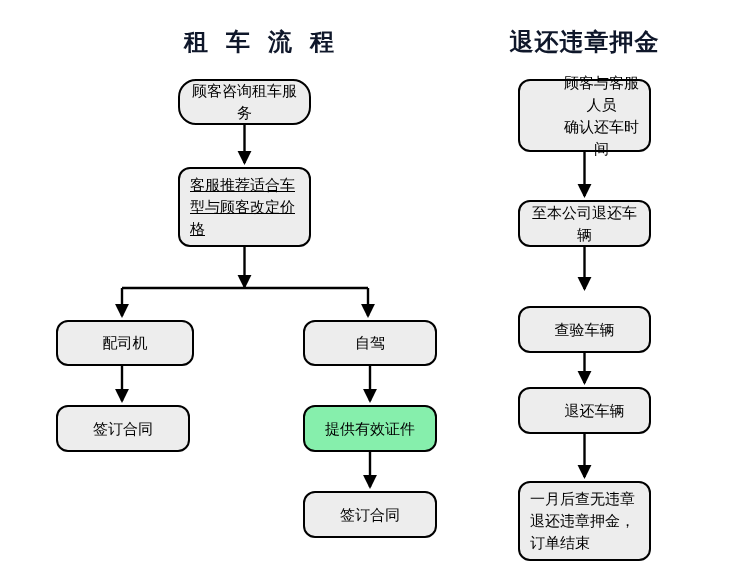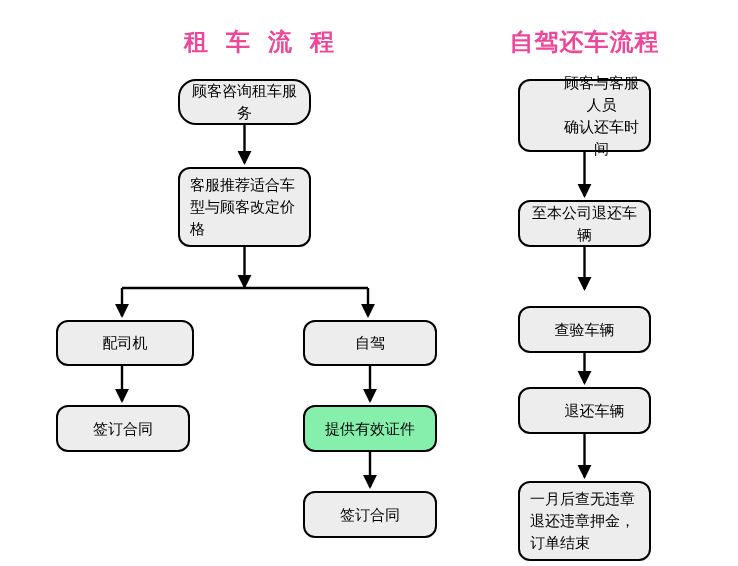--- a/index.html
+++ b/index.html
@@ -18,21 +18,21 @@
     position: absolute;
     left: 0; top: 0;
     width: 738px;
     height: 566px;
   }
   .title {
     position: absolute;
     font-family: "Liberation Serif", "DejaVu Serif", serif;
     font-size: 24px;
     font-weight: 700;
-    color: #ec4899;
+    color: #0f172a;
     white-space: nowrap;
   }
   #title-left {
     left: 178px;
     top: 26px;
     width: 133px;
     text-align: center;
     letter-spacing: 6px;
     text-indent: 6px;
   }
@@ -105,27 +105,27 @@
 
     <line x1="584.5" y1="247" x2="584.5" y2="289" stroke="#000000" stroke-width="2.4" marker-end="url(#arrowhead)"></line>
 
     <line x1="584.5" y1="340" x2="584.5" y2="383" stroke="#000000" stroke-width="2.4" marker-end="url(#arrowhead)"></line>
 
     <line x1="584.5" y1="434" x2="584.5" y2="477" stroke="#000000" stroke-width="2.4" marker-end="url(#arrowhead)"></line>
   </svg>
 
   <div class="title" id="title-left">租 车 流 程</div>
 
-  <div class="title" id="title-right">自驾还车流程</div>
+  <div class="title" id="title-right">退还违章押金</div>
 
   <div class="node align-center" style="left: 178px; top: 79px; width: 133px; height: 46px; background: rgb(237, 237, 237); border-color: rgb(0, 0, 0); border-radius: 18px;">
     <span class="txt">顾客咨询租车服务</span>
   </div>
 
-  <div class="node align-left" style="left: 178px; top: 167px; width: 133px; height: 80px; background: rgb(237, 237, 237); border-color: rgb(0, 0, 0);">
+  <div class="node align-left" style="left: 178px; top: 167px; width: 133px; height: 80px; background: rgb(237, 237, 237); border-color: rgb(0, 0, 0); text-decoration: underline;">
     <span class="txt">客服推荐适合车
 型与顾客改定价
 格</span>
   </div>
 
   <div class="node align-center" style="left: 56px; top: 320px; width: 138px; height: 46px; background: rgb(237, 237, 237); border-color: rgb(0, 0, 0);">
     <span class="txt">配司机</span>
   </div>
 
   <div class="node align-center" style="left: 56px; top: 405px; width: 134px; height: 47px; background: rgb(237, 237, 237); border-color: rgb(0, 0, 0);">

